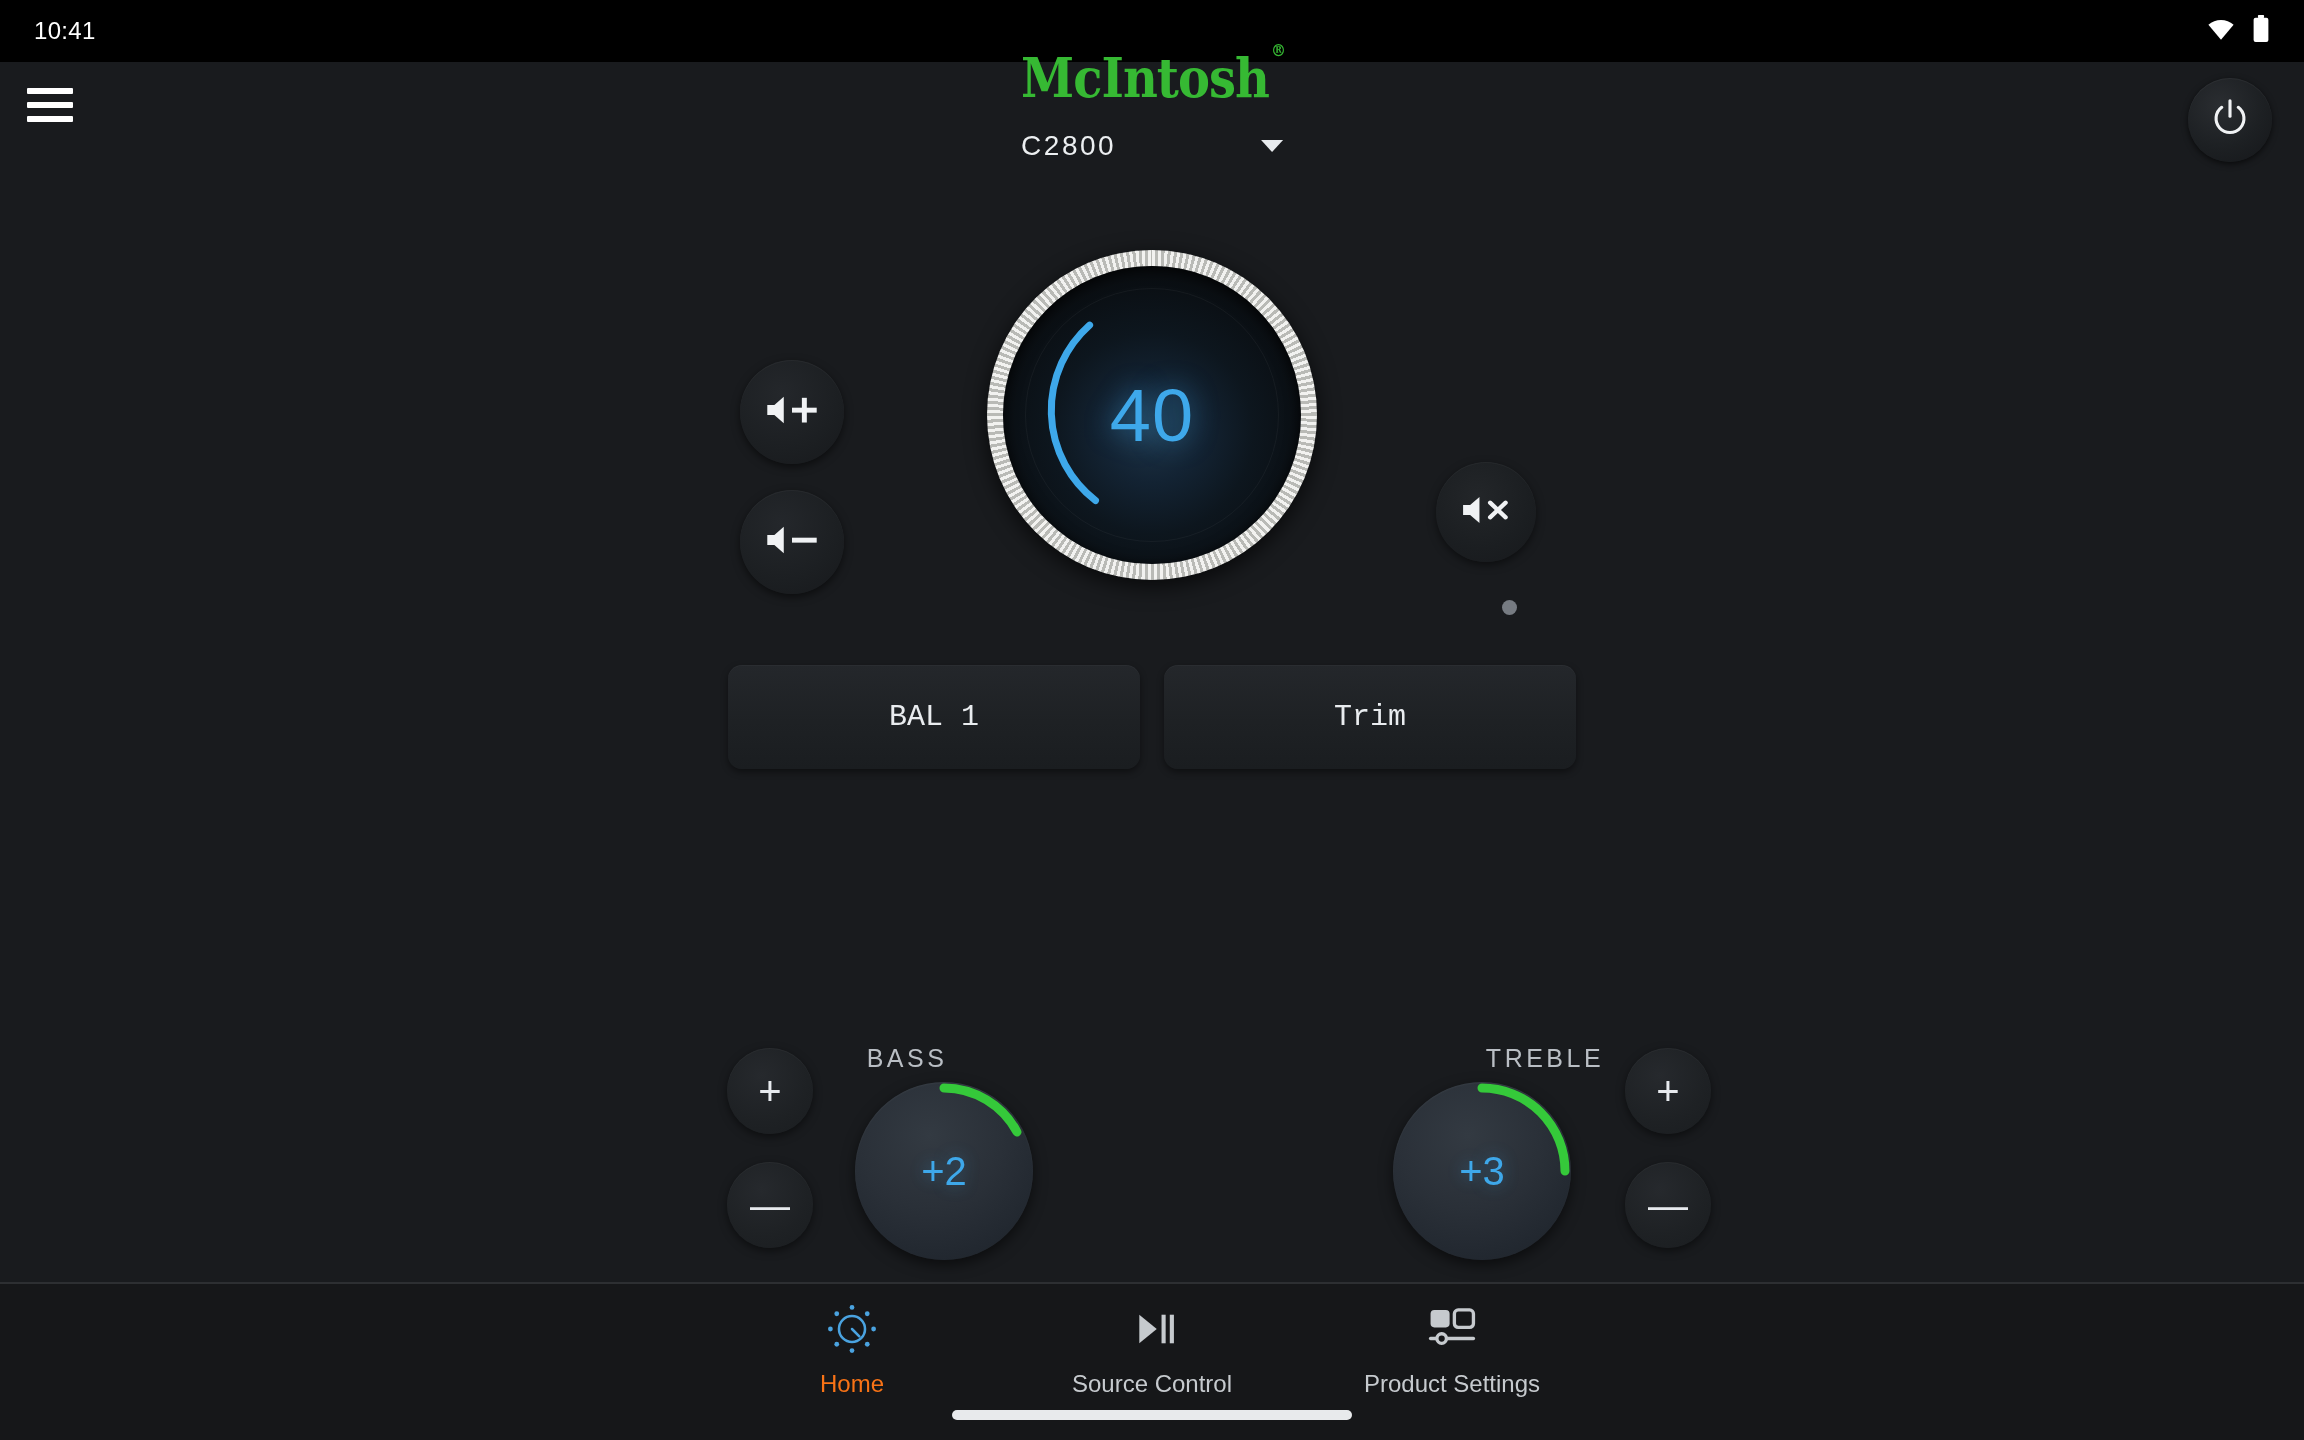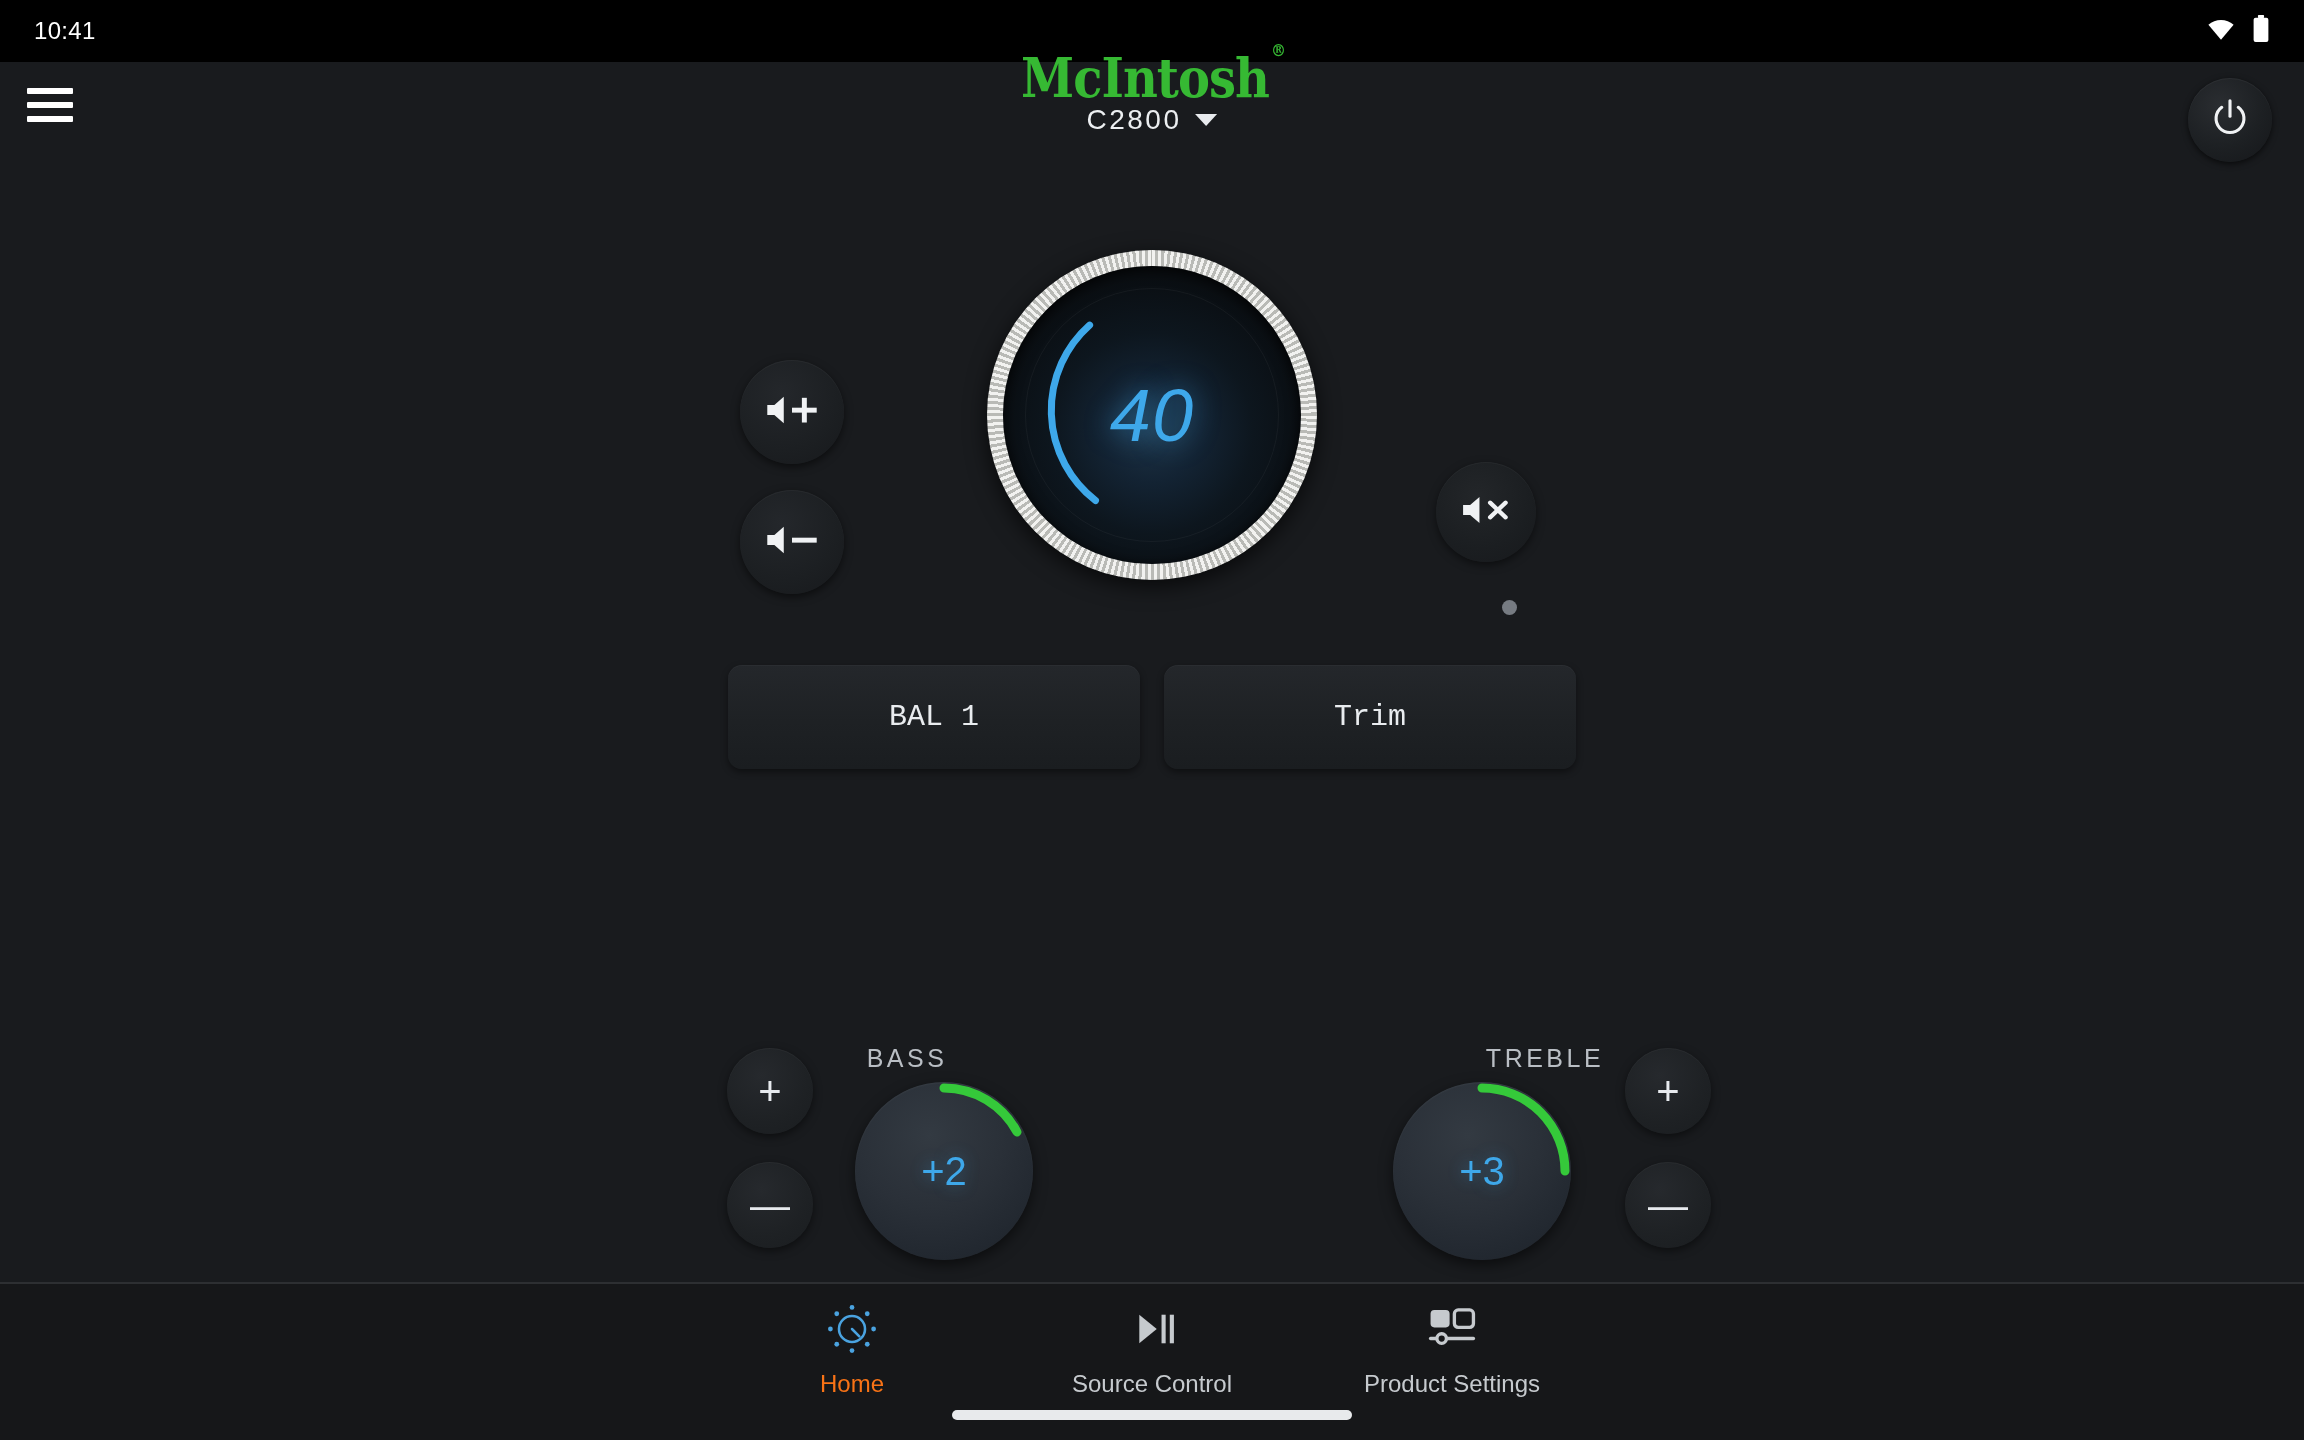--- a/index.html
+++ b/index.html
@@ -47,22 +47,22 @@
     font-weight:700;
     font-size:48px;
     letter-spacing:-1px;
     line-height:1;
     position:relative;
     display:inline-block;
     transform:scaleY(1.12);
   }
   .logo sup{ font-size:15px; position:relative; top:-20px; left:2px; }
   .model-row{
-    margin-top:2px;
-    display:flex; align-items:center; justify-content:center; gap:14px;
+    margin-top:28px;
+    display:flex; align-items:center; justify-content:space-between; gap:14px;
     cursor:pointer;
   }
   .model-row .model{
     color:#eceff1; font-size:28px; letter-spacing:2.5px;
   }
   .caret{
     width:0;height:0;
     border-left:11px solid transparent;
     border-right:11px solid transparent;
     border-top:12px solid #e8ebee;
@@ -100,21 +100,21 @@
   }
   .mute-led{
     position:absolute; left:1502px; top:350px;
     width:15px; height:15px; border-radius:50%;
     background:#767b82;
   }
 
   
   .knob-wrap{
     position:absolute; left:50%; top:0; transform:translateX(-50%);
-    width:330px; height:330px;font-style:italic;
+    width:330px; height:330px;
   }
   .knob-outer{
     position:absolute; inset:0;
     border-radius:50%;
     background:
       repeating-conic-gradient(from 0deg,
         #f2f2f0 0deg 1.1deg,
         #b9bab6 1.1deg 2.2deg);
     box-shadow: 0 6px 22px rgba(0,0,0,.7);
   }

